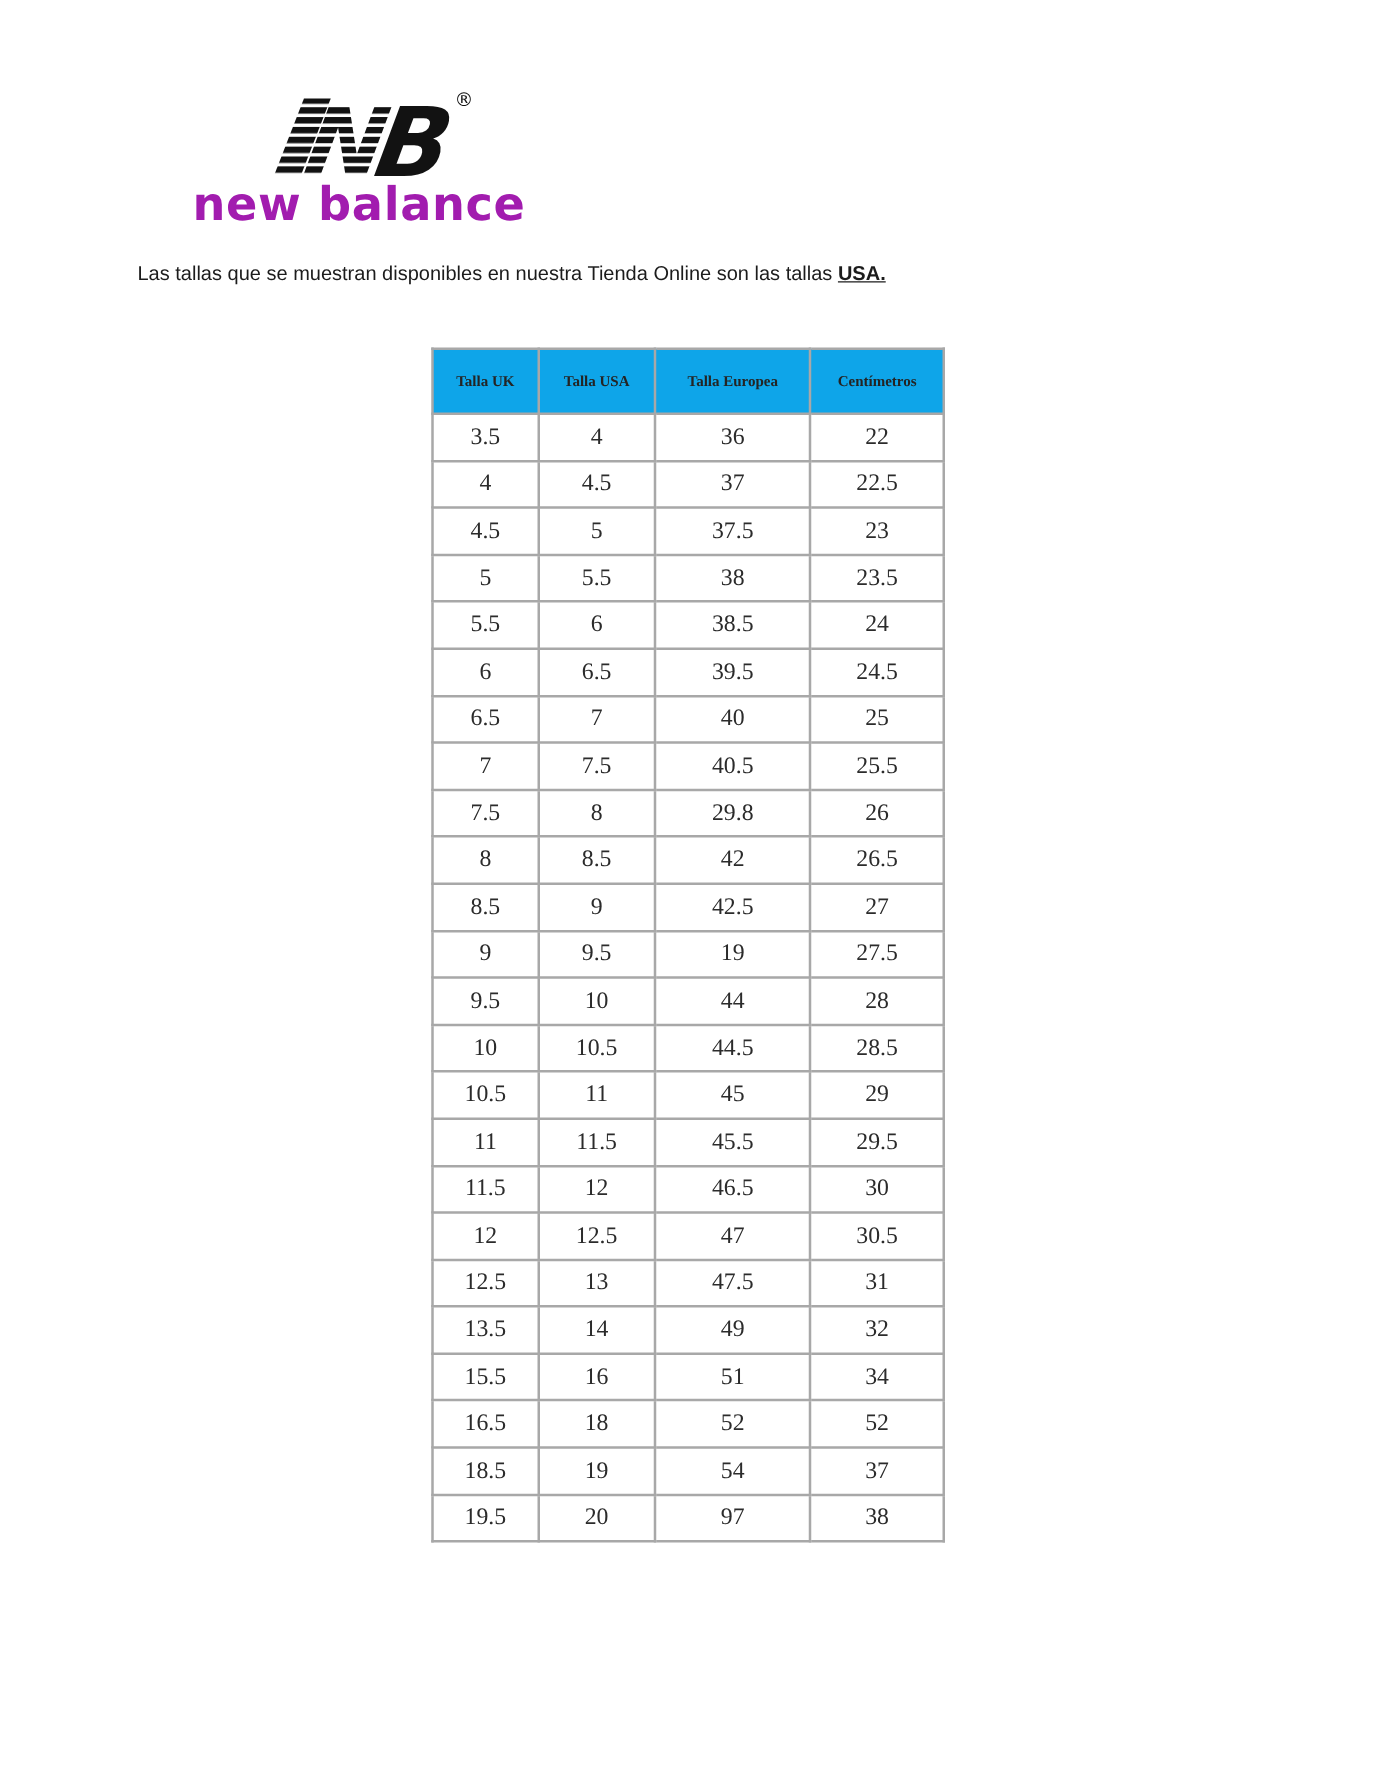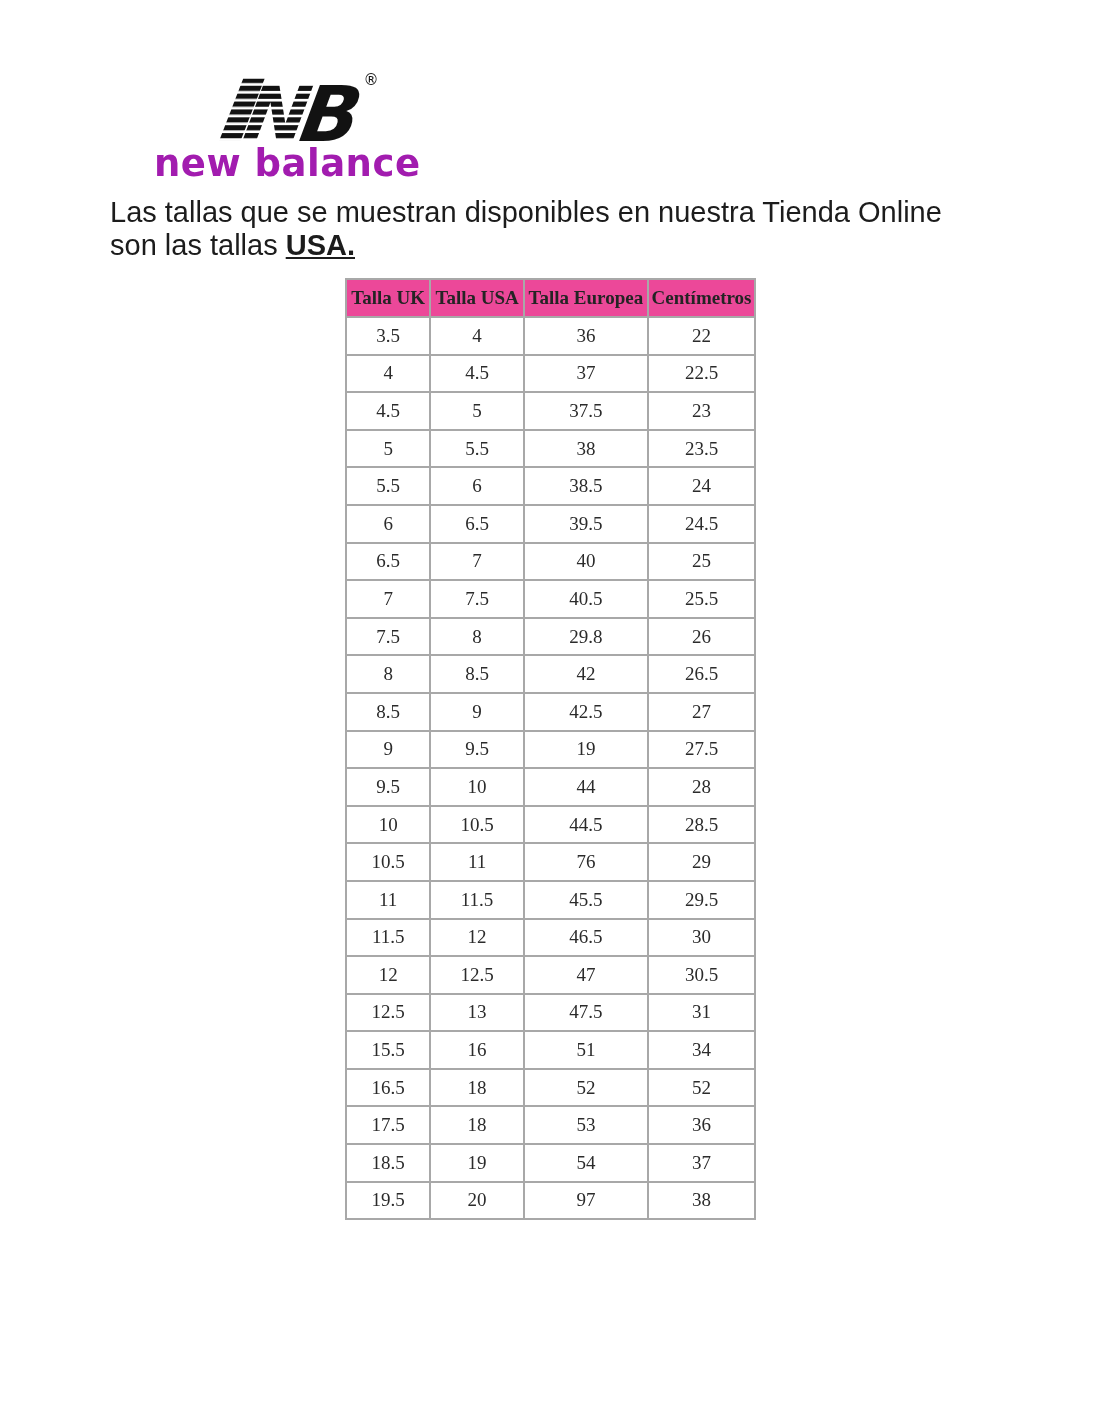--- a/index.html
+++ b/index.html
@@ -37,23 +37,23 @@
     font-size: 37px;
     letter-spacing: 0.5px;
     color: #a21caf;
     white-space: nowrap;
   }
 
   
   .intro {
     position: absolute;
     left: 110px;
-    top: 196px;
+    top: 211px;
     width: 860px;
-    font-size: 29px;
+    font-size: 16px;
     color: #1c1c1c;
   }
   .intro .hl {
     font-weight: bold;
     text-decoration: underline;
   }
 
   
   .size-table {
     position: absolute;
@@ -64,24 +64,24 @@
     font-family: "Liberation Serif", "DejaVu Serif", serif;
     font-size: 19px;
     color: #2b2b2b;
   }
   .size-table th, .size-table td {
     border: 2px solid #a8a8a8;
     text-align: center;
     vertical-align: middle;
   }
   .size-table th {
-    height: 38px;
-    background: #ec4899;
+    height: 52px;
+    background: #0ea5e9;
     font-weight: bold;
-    font-size: 19px;
+    font-size: 12px;
     color: #242424;
   }
   .size-table td {
     height: 37.6px;
     background: #ffffff;
   }
 </style>
 </head>
 <body>
 
@@ -202,21 +202,21 @@
       </tr>
       <tr>
         <td>10</td>
         <td>10.5</td>
         <td>44.5</td>
         <td>28.5</td>
       </tr>
       <tr>
         <td>10.5</td>
         <td>11</td>
-        <td>76</td>
+        <td>45</td>
         <td>29</td>
       </tr>
       <tr>
         <td>11</td>
         <td>11.5</td>
         <td>45.5</td>
         <td>29.5</td>
       </tr>
       <tr>
         <td>11.5</td>
@@ -230,38 +230,38 @@
         <td>47</td>
         <td>30.5</td>
       </tr>
       <tr>
         <td>12.5</td>
         <td>13</td>
         <td>47.5</td>
         <td>31</td>
       </tr>
       <tr>
+        <td>13.5</td>
+        <td>14</td>
+        <td>49</td>
+        <td>32</td>
+      </tr>
+      <tr>
         <td>15.5</td>
         <td>16</td>
         <td>51</td>
         <td>34</td>
       </tr>
       <tr>
         <td>16.5</td>
         <td>18</td>
         <td>52</td>
         <td>52</td>
       </tr>
       <tr>
-        <td>17.5</td>
-        <td>18</td>
-        <td>53</td>
-        <td>36</td>
-      </tr>
-      <tr>
         <td>18.5</td>
         <td>19</td>
         <td>54</td>
         <td>37</td>
       </tr>
       <tr>
         <td>19.5</td>
         <td>20</td>
         <td>97</td>
         <td>38</td>

